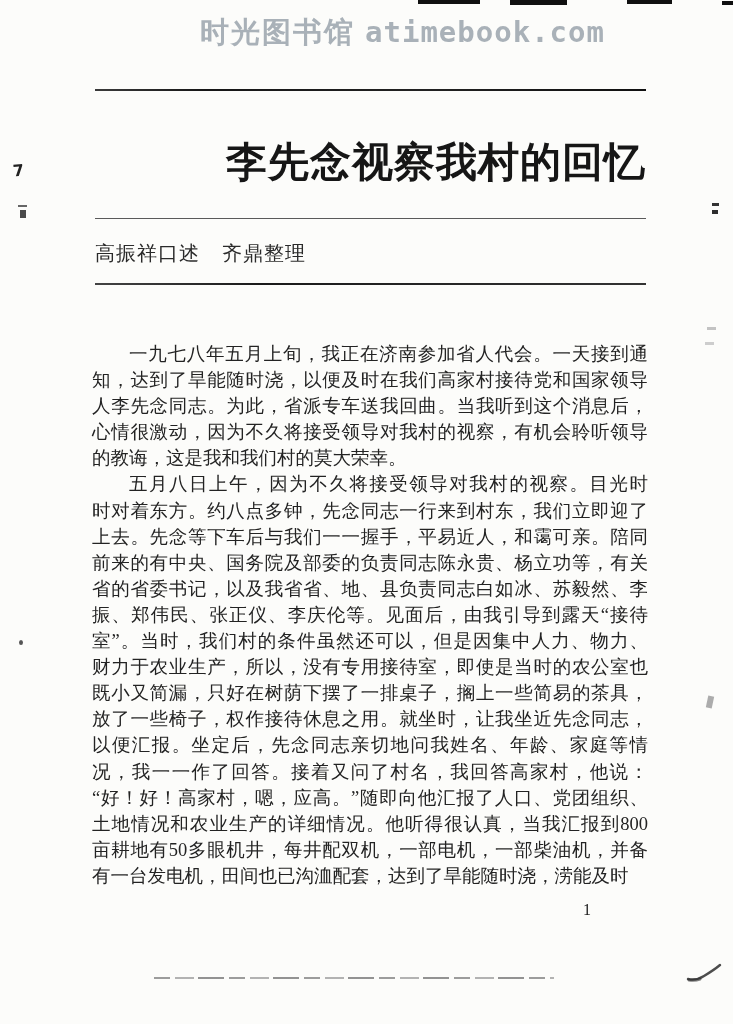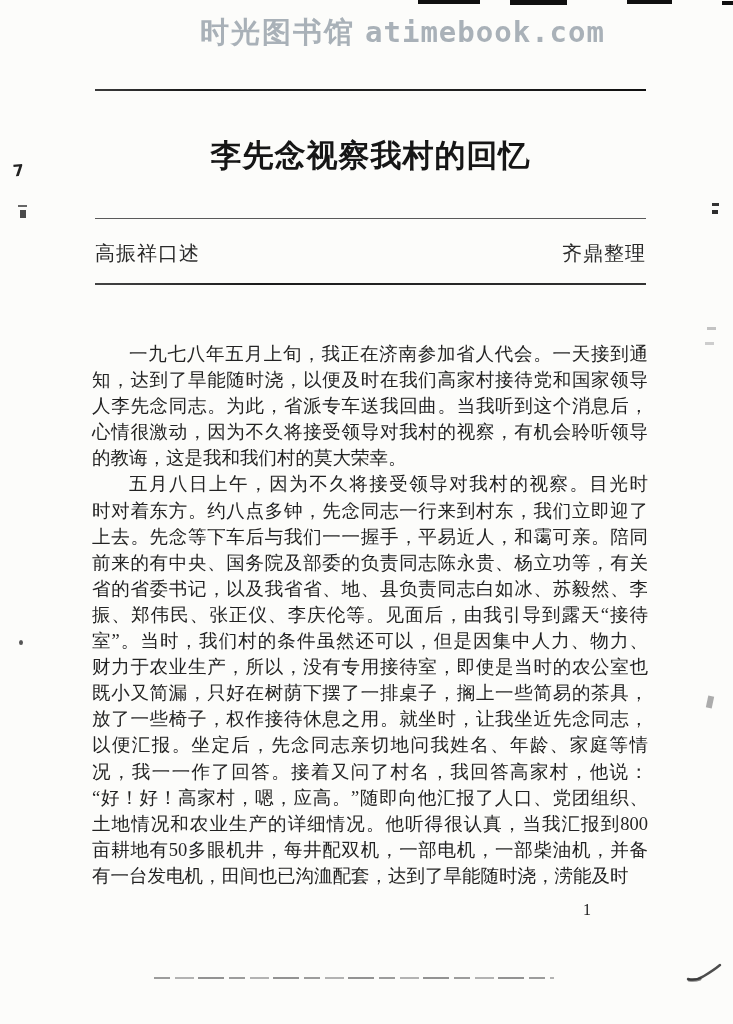--- a/index.html
+++ b/index.html
@@ -30,27 +30,27 @@
   .d3{left:627px;width:45px;height:4px;}
   .d4{left:722px;width:11px;height:4px;top:1px;}
   
   .rule{position:absolute;left:95px;width:551px;}
   .rule-top{top:89px;height:2px;background:linear-gradient(90deg,#3a3a3a,#161616 20%,#222 60%,#101010);}
   .rule-mid{top:218px;height:1px;background:#5a5a5a;}
   .rule-byline{top:283px;height:2px;background:linear-gradient(90deg,#444,#1a1a1a 30%,#2a2a2a 75%,#333);}
   
   .title{
     position:absolute;top:135px;left:95px;width:551px;
-    text-align:center;font-size:31px;font-weight:bold;
+    text-align:right;font-size:41px;font-weight:bold;
     letter-spacing:1px;color:#161616;
   }
   
   .byline{
     position:absolute;top:240px;left:95px;width:551px;
-    display:flex;justify-content:space-between;gap:22px;
+    display:flex;justify-content:flex-start;gap:22px;
     font-size:20px;color:#2a2a2a;letter-spacing:1px;
   }
   
   .body-text{
     position:absolute;left:92px;top:341px;width:556px;
     font-size:18.5px;line-height:26.1px;color:#232323;
   }
   .line{
     text-align:justify;text-align-last:justify;
     height:26.1px;white-space:normal;

